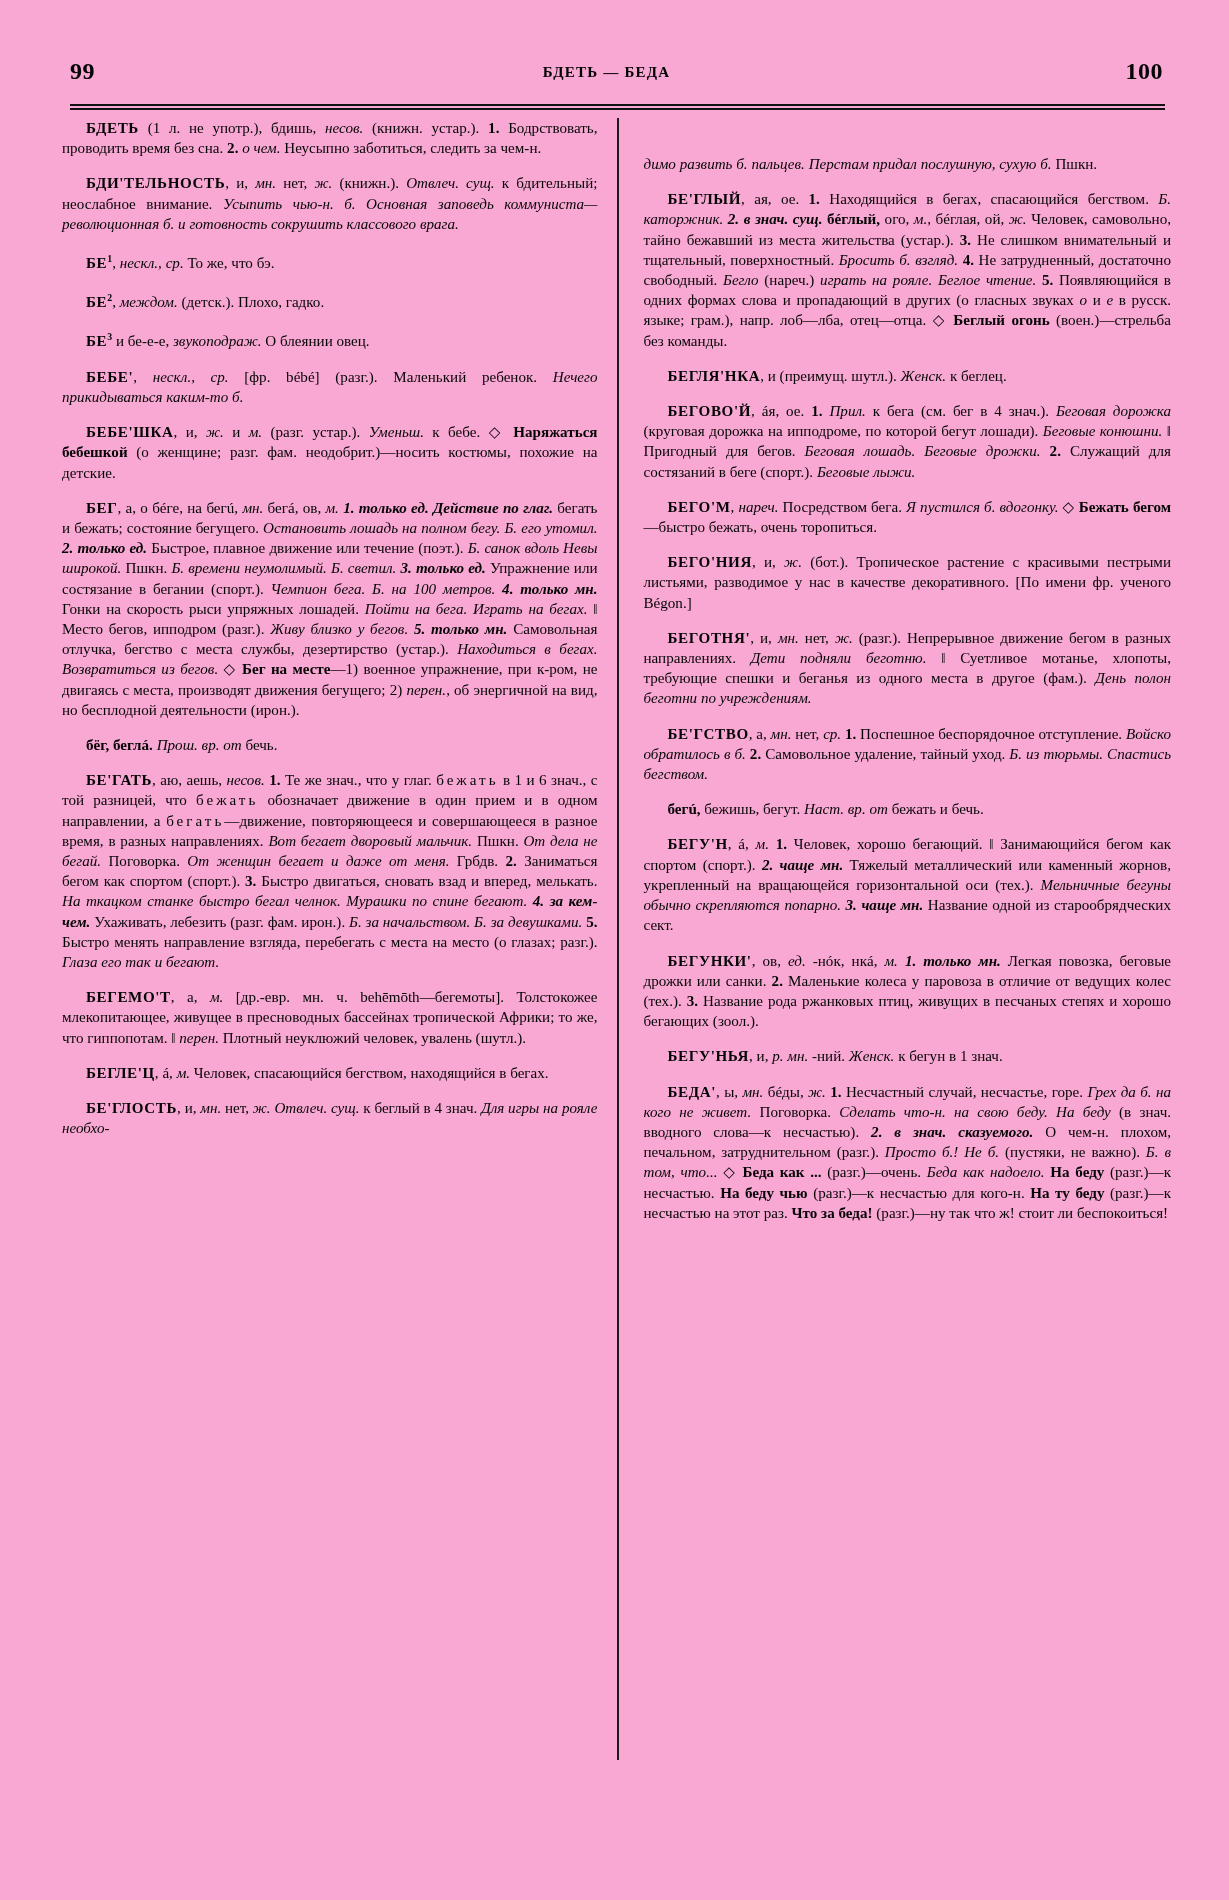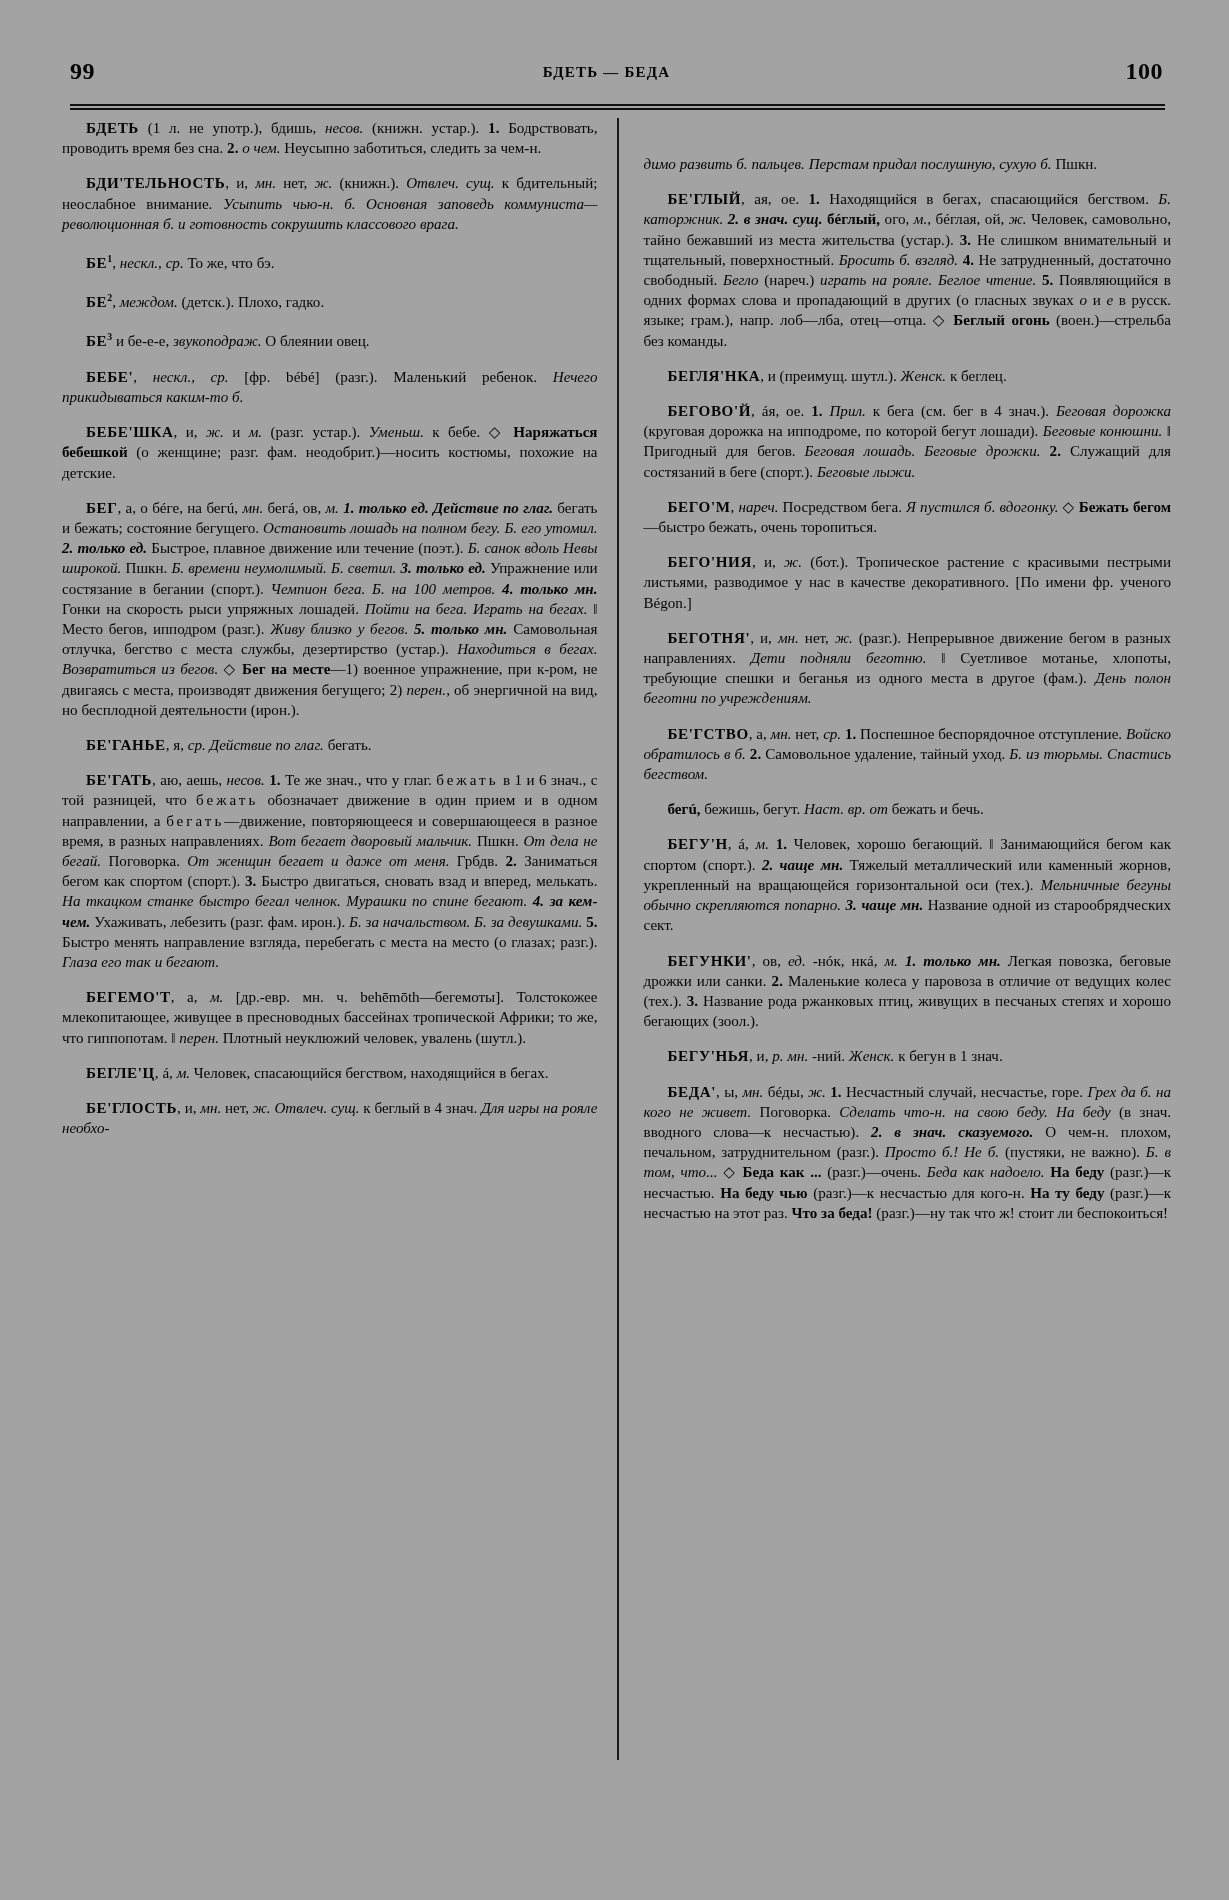--- a/index.html
+++ b/index.html
@@ -11,21 +11,21 @@
     width: 1229px;
     height: 1900px;
     font-family: "Liberation Serif", "DejaVu Serif", serif;
     color: #050505;
     overflow: hidden;
   }
   .page {
     position: relative;
     width: 1229px;
     height: 1900px;
-    background: #a3a3a3;
+    background: #f9a8d4;
     box-sizing: border-box;
     padding: 0;
   }
   
   .running-head {
     position: absolute;
     left: 62px;
     right: 62px;
     top: 58px;
     height: 40px;
@@ -121,21 +121,21 @@
   <div class="columns">
     <div class="col col-left" id="col-left">
         <p class="entry"><span class="hw">БДЕТЬ</span><span> (1 л. не употр.), бдишь, </span><span class="it">несов.</span><span> (книжн. устар.). </span><span class="bd">1.</span><span> Бодрствовать, проводить время без сна. </span><span class="bd">2.</span><span class="it"> о чем.</span><span> Неусыпно заботиться, следить за чем-н.</span></p>
         <p class="entry"><span class="hw">БДИ'ТЕЛЬНОСТЬ</span><span>, и, </span><span class="it">мн.</span><span> нет, </span><span class="it">ж.</span><span> (книжн.). </span><span class="it">Отвлеч. сущ.</span><span> к бдительный; неослабное внимание. </span><span class="it">Усыпить чью-н. б. Основная заповедь коммуниста—революционная б. и готовность сокрушить классового врага.</span></p>
         <p class="entry"><span class="hw">БЕ</span><sup>1</sup><span>, </span><span class="it">нескл., ср.</span><span> То же, что бэ.</span></p>
         <p class="entry"><span class="hw">БЕ</span><sup>2</sup><span>, </span><span class="it">междом.</span><span> (детск.). Плохо, гадко.</span></p>
         <p class="entry"><span class="hw">БЕ</span><sup>3</sup><span> и бе-е-е, </span><span class="it">звукоподраж.</span><span> О блеянии овец.</span></p>
         <p class="entry"><span class="hw">БЕБЕ'</span><span>, </span><span class="it">нескл., ср.</span><span> [фр. bébé] (разг.). Маленький ребенок. </span><span class="it">Нечего прикидываться каким-то б.</span></p>
         <p class="entry"><span class="hw">БЕБЕ'ШКА</span><span>, и, </span><span class="it">ж.</span><span> и </span><span class="it">м.</span><span> (разг. устар.). </span><span class="it">Уменьш.</span><span> к бебе. ◇ </span><span class="bd">Наряжаться бебешкой</span><span> (о женщине; разг. фам. неодобрит.)—носить костюмы, похожие на детские.</span></p>
         <p class="entry"><span class="hw">БЕГ</span><span>, а, о бéге, на бегú, </span><span class="it">мн.</span><span> бегá, ов, </span><span class="it">м.</span><span> </span><span class="bdi">1. только ед. Действие по глаг.</span><span> бегать и бежать; состояние бегущего. </span><span class="it">Остановить лошадь на полном бегу. Б. его утомил.</span><span> </span><span class="bdi">2. только ед.</span><span> Быстрое, плавное движение или течение (поэт.). </span><span class="it">Б. санок вдоль Невы широкой.</span><span> Пшкн. </span><span class="it">Б. времени неумолимый. Б. светил.</span><span> </span><span class="bdi">3. только ед.</span><span> Упражнение или состязание в бегании (спорт.). </span><span class="it">Чемпион бега. Б. на 100 метров.</span><span> </span><span class="bdi">4. только мн.</span><span> Гонки на скорость рыси упряжных лошадей. </span><span class="it">Пойти на бега. Играть на бегах.</span><span> ‖ Место бегов, ипподром (разг.). </span><span class="it">Живу близко у бегов.</span><span> </span><span class="bdi">5. только мн.</span><span> Самовольная отлучка, бегство с места службы, дезертирство (устар.). </span><span class="it">Находиться в бегах. Возвратиться из бегов.</span><span> ◇ </span><span class="bd">Бег на месте</span><span>—1) военное упражнение, при к-ром, не двигаясь с места, производят движения бегущего; 2) </span><span class="it">перен.</span><span>, об энергичной на вид, но бесплодной деятельности (ирон.).</span></p>
-        <p class="entry"><span class="hw">БЕ'ГАНЬЕ</span><span>, я, </span><span class="it">ср. Действие по глаг.</span><span> бегать.</span></p>
+        <p class="entry"><span class="bd">бёг, беглá.</span><span> </span><span class="it">Прош. вр. от</span><span> бечь.</span></p>
         <p class="entry"><span class="hw">БЕ'ГАТЬ</span><span>, аю, аешь, </span><span class="it">несов.</span><span> </span><span class="bd">1.</span><span> Те же знач., что у глаг. </span><span class="sp">бежать</span><span> в 1 и 6 знач., с той разницей, что </span><span class="sp">бежать</span><span> обозначает движение в один прием и в одном направлении, а </span><span class="sp">бегать</span><span>—движение, повторяющееся и совершающееся в разное время, в разных направлениях. </span><span class="it">Вот бегает дворовый мальчик.</span><span> Пшкн. </span><span class="it">От дела не бегай.</span><span> Поговорка. </span><span class="it">От женщин бегает и даже от меня.</span><span> Грбдв. </span><span class="bd">2.</span><span> Заниматься бегом как спортом (спорт.). </span><span class="bd">3.</span><span> Быстро двигаться, сновать взад и вперед, мелькать. </span><span class="it">На ткацком станке быстро бегал челнок. Мурашки по спине бегают.</span><span> </span><span class="bdi">4. за кем-чем.</span><span> Ухаживать, лебезить (разг. фам. ирон.). </span><span class="it">Б. за начальством. Б. за девушками.</span><span> </span><span class="bd">5.</span><span> Быстро менять направление взгляда, перебегать с места на место (о глазах; разг.). </span><span class="it">Глаза его так и бегают.</span></p>
         <p class="entry"><span class="hw">БЕГЕМО'Т</span><span>, а, </span><span class="it">м.</span><span> [др.-евр. мн. ч. behēmōth—бегемоты]. Толстокожее млекопитающее, живущее в пресноводных бассейнах тропической Африки; то же, что гиппопотам. ‖ </span><span class="it">перен.</span><span> Плотный неуклюжий человек, увалень (шутл.).</span></p>
         <p class="entry"><span class="hw">БЕГЛЕ'Ц</span><span>, á, </span><span class="it">м.</span><span> Человек, спасающийся бегством, находящийся в бегах.</span></p>
         <p class="entry"><span class="hw">БЕ'ГЛОСТЬ</span><span>, и, </span><span class="it">мн.</span><span> нет, </span><span class="it">ж. Отвлеч. сущ.</span><span> к беглый в 4 знач. </span><span class="it">Для игры на рояле необхо-</span></p>
       </div>
     <div class="col col-right" id="col-right">
         <p class="entry cont"><span class="it">димо развить б. пальцев. Перстам придал послушную, сухую б.</span><span> Пшкн.</span></p>
         <p class="entry"><span class="hw">БЕ'ГЛЫЙ</span><span>, ая, ое. </span><span class="bd">1.</span><span> Находящийся в бегах, спасающийся бегством. </span><span class="it">Б. каторжник.</span><span> </span><span class="bdi">2. в знач. сущ.</span><span class="bd"> бéглый,</span><span> ого, </span><span class="it">м.,</span><span> бéглая, ой, </span><span class="it">ж.</span><span> Человек, самовольно, тайно бежавший из места жительства (устар.). </span><span class="bd">3.</span><span> Не слишком внимательный и тщательный, поверхностный. </span><span class="it">Бросить б. взгляд.</span><span> </span><span class="bd">4.</span><span> Не затрудненный, достаточно свободный. </span><span class="it">Бегло</span><span> (нареч.) </span><span class="it">играть на рояле. Беглое чтение.</span><span> </span><span class="bd">5.</span><span> Появляющийся в одних формах слова и пропадающий в других (о гласных звуках </span><span class="it">о</span><span> и </span><span class="it">е</span><span> в русск. языке; грам.), напр. лоб—лба, отец—отца. ◇ </span><span class="bd">Беглый огонь</span><span> (воен.)—стрельба без команды.</span></p>
         <p class="entry"><span class="hw">БЕГЛЯ'НКА</span><span>, и (преимущ. шутл.). </span><span class="it">Женск.</span><span> к беглец.</span></p>
         <p class="entry"><span class="hw">БЕГОВО'Й</span><span>, áя, ое. </span><span class="bd">1.</span><span> </span><span class="it">Прил.</span><span> к бега (см. бег в 4 знач.). </span><span class="it">Беговая дорожка</span><span> (круговая дорожка на ипподроме, по которой бегут лошади). </span><span class="it">Беговые конюшни.</span><span> ‖ Пригодный для бегов. </span><span class="it">Беговая лошадь. Беговые дрожки.</span><span> </span><span class="bd">2.</span><span> Служащий для состязаний в беге (спорт.). </span><span class="it">Беговые лыжи.</span></p>

